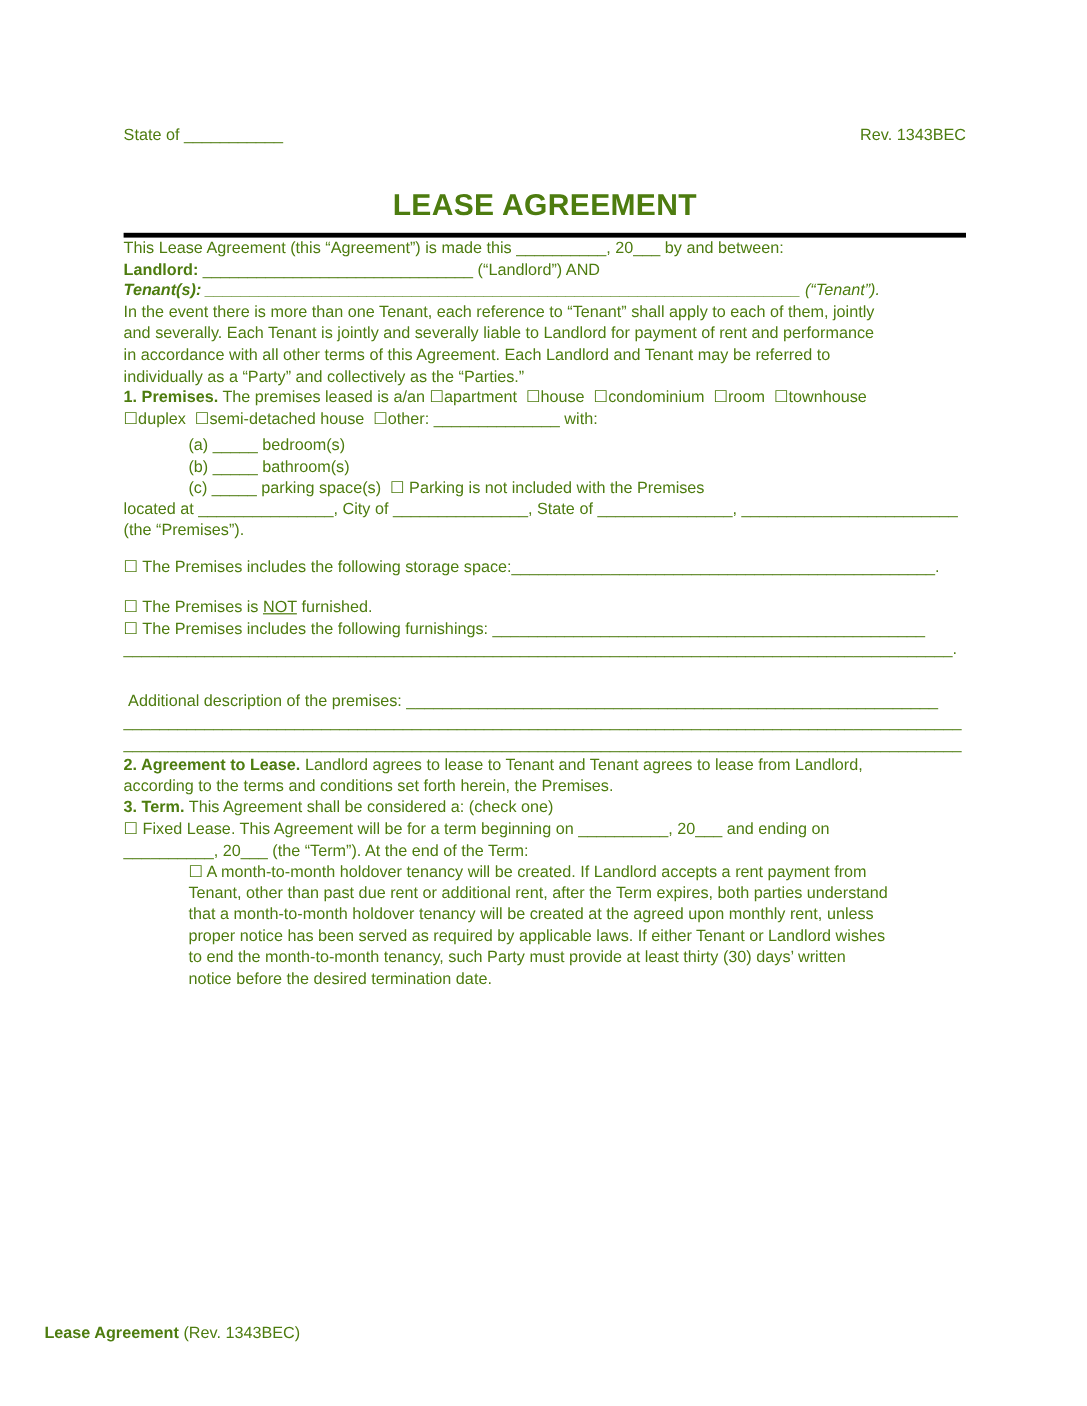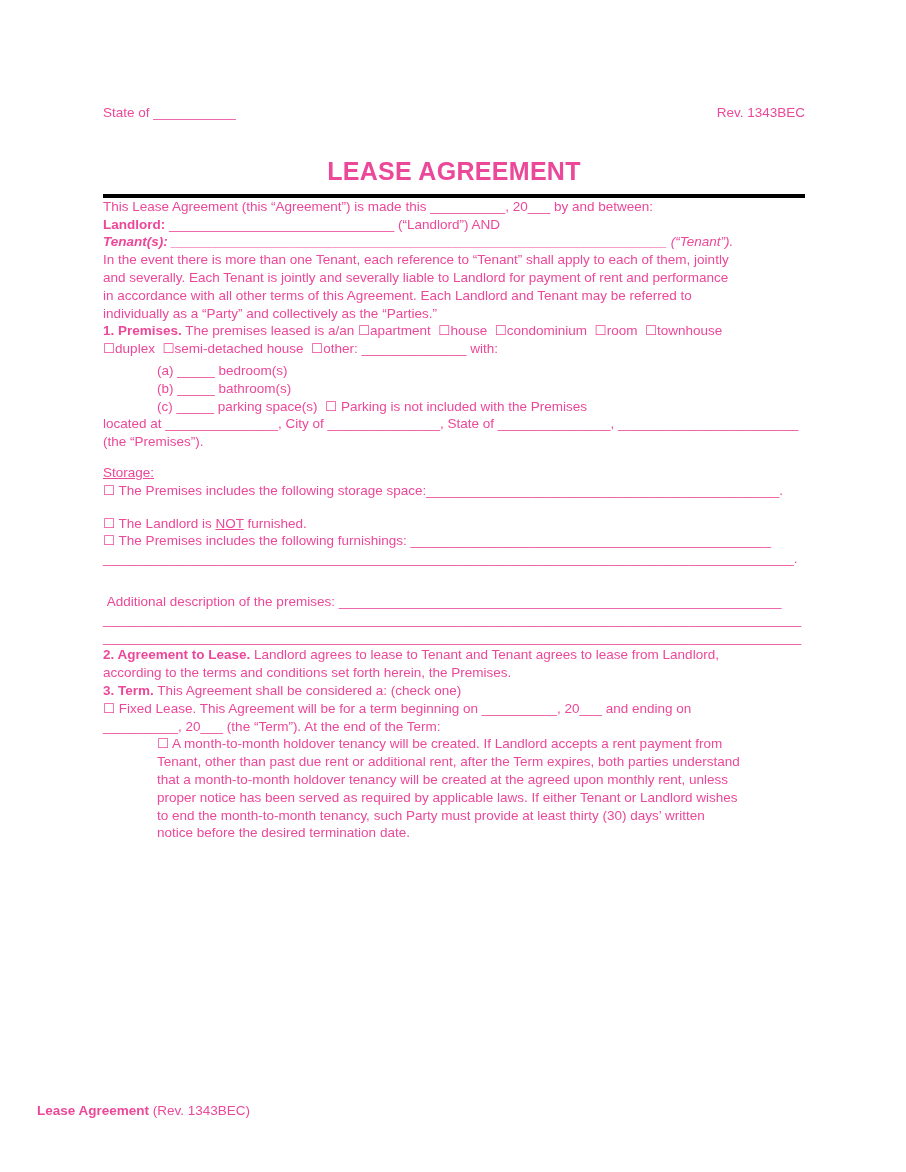--- a/index.html
+++ b/index.html
@@ -8,21 +8,21 @@
     background: #ffffff;
   }
   .page {
     position: relative;
     width: 906px;
     height: 1172px;
     background: #ffffff;
     font-family: "Liberation Sans", "DejaVu Sans", sans-serif;
     font-size: 13.5px;
     line-height: 17.8px;
-    color: #ec4899;
+    color: #4d7c0f;
     overflow: hidden;
   }
   .content {
     position: absolute;
     left: 103px;
     top: 0;
     width: 702px;
   }
   .header-row {
     display: flex;
@@ -104,26 +104,25 @@
     <div class="indent mt-items">
       <p class="para">(a) _____ bedroom(s)</p>
       <p class="para">(b) _____ bathroom(s)</p>
       <p class="para">(c) _____ parking space(s)  ☐ Parking is not included with the Premises</p>
     </div>
 
     <p class="para mt-located">located at _______________, City of _______________, State of _______________, ________________________
 (the “Premises”).</p>
 
     <div class="mt-storage">
-      <p class="para"><span class="u">Storage:</span></p>
       <p class="para">☐ The Premises includes the following storage space:_______________________________________________.</p>
     </div>
 
     <div class="mt-furn">
-      <p class="para"><span>☐ The Landlord is </span><span class="u">NOT</span><span> furnished.</span></p>
+      <p class="para"><span>☐ The Premises is </span><span class="u">NOT</span><span> furnished.</span></p>
       <p class="para">☐ The Premises includes the following furnishings: ________________________________________________</p>
       <p class="para">____________________________________________________________________________________________.</p>
     </div>
 
     <div class="mt-addl">
       <p class="para"> Additional description of the premises: ___________________________________________________________</p>
       <p class="para mt-addl-line">_____________________________________________________________________________________________</p>
       <p class="para">_____________________________________________________________________________________________</p>
     </div>
 

